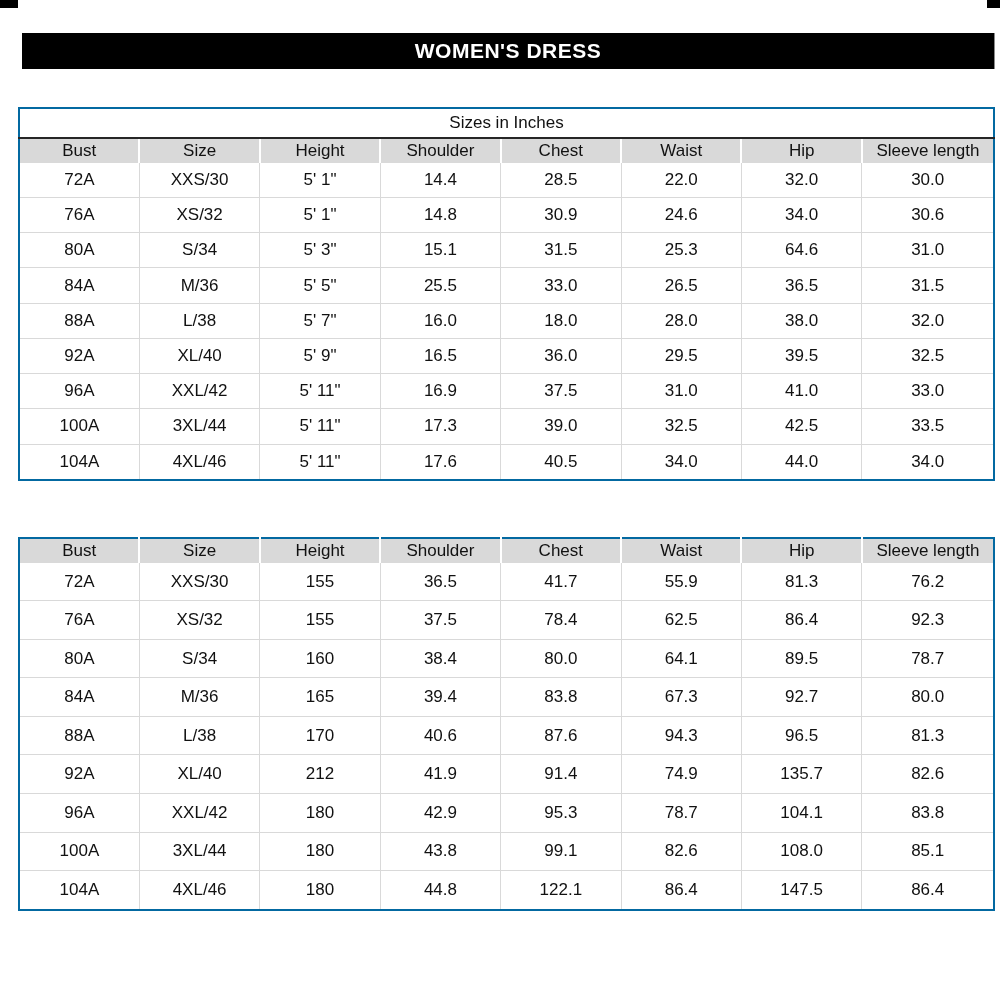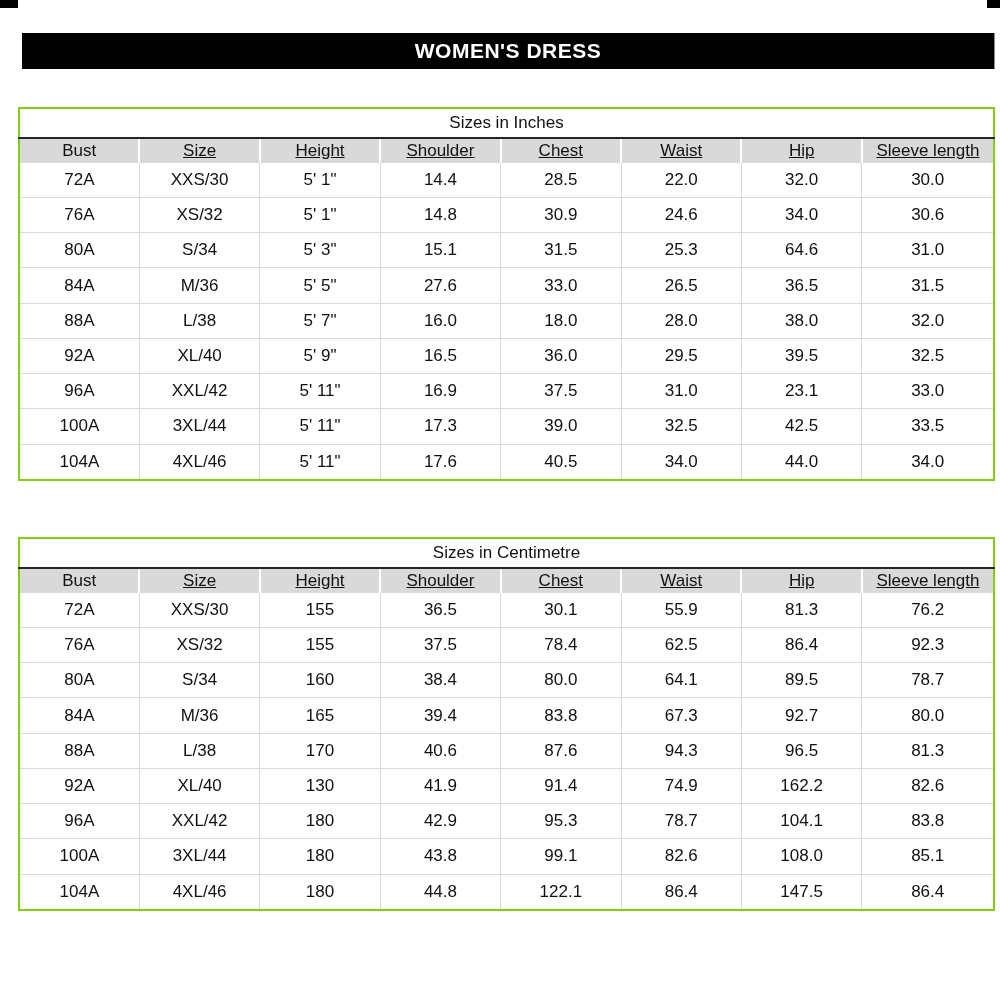--- a/index.html
+++ b/index.html
@@ -45,21 +45,21 @@
     width: 977px;
     height: 374px;
   }
   .sheet.inches { top: 107px; }
   .sheet.cm     { top: 537px; }
 
   table.size-chart {
     width: 100%; height: 100%;
     border-collapse: collapse;
     table-layout: fixed;
-    border: 2px solid #84cc16;
+    border: 2px solid #0369a1;
     font-size: 17px;
   }
   table.size-chart col { width: 12.35%; }
   table.size-chart col.last { width: 13.55%; }
 
   .title-cell {
     height: 30px;
     text-align: center;
     vertical-align: middle;
     font-size: 17px;
@@ -69,21 +69,21 @@
   }
   tr.header-row th {
     height: 14px;
     background: #d9d9d9;
     font-weight: normal;
     font-size: 17px;
     text-align: center;
     vertical-align: middle;
     padding: 2px 0;
   }
-  tr.header-row th + th { border-left: 2px solid #ffffff; text-decoration: underline; }
+  tr.header-row th + th { border-left: 2px solid #ffffff; }
 
   tbody td {
     text-align: center;
     vertical-align: middle;
     background: #ffffff;
     padding: 2px 0;
   }
   tbody td + td { border-left: 1px solid #d9d9d9; }
   tbody tr + tr td { border-top: 1px solid #d9d9d9; }
 </style>
@@ -154,21 +154,21 @@
             <td>15.1</td>
             <td>31.5</td>
             <td>25.3</td>
             <td>64.6</td>
             <td>31.0</td>
           </tr>
           <tr>
             <td>84A</td>
             <td>M/36</td>
             <td>5' 5"</td>
-            <td>27.6</td>
+            <td>25.5</td>
             <td>33.0</td>
             <td>26.5</td>
             <td>36.5</td>
             <td>31.5</td>
           </tr>
           <tr>
             <td>88A</td>
             <td>L/38</td>
             <td>5' 7"</td>
             <td>16.0</td>
@@ -187,21 +187,21 @@
             <td>39.5</td>
             <td>32.5</td>
           </tr>
           <tr>
             <td>96A</td>
             <td>XXL/42</td>
             <td>5' 11"</td>
             <td>16.9</td>
             <td>37.5</td>
             <td>31.0</td>
-            <td>23.1</td>
+            <td>41.0</td>
             <td>33.0</td>
           </tr>
           <tr>
             <td>100A</td>
             <td>3XL/44</td>
             <td>5' 11"</td>
             <td>17.3</td>
             <td>39.0</td>
             <td>32.5</td>
             <td>42.5</td>
@@ -227,41 +227,38 @@
         <col>
           <col>
           <col>
           <col>
           <col>
           <col>
           <col>
           <col class="last">
       </colgroup>
       <thead>
-        <tr>
-          <td class="title-cell" colspan="8">Sizes in Centimetre</td>
-        </tr>
         <tr class="header-row">
           <th>Bust</th>
           <th>Size</th>
           <th>Height</th>
           <th>Shoulder</th>
           <th>Chest</th>
           <th>Waist</th>
           <th>Hip</th>
           <th>Sleeve length</th>
         </tr>
       </thead>
       <tbody>
           <tr>
             <td>72A</td>
             <td>XXS/30</td>
             <td>155</td>
             <td>36.5</td>
-            <td>30.1</td>
+            <td>41.7</td>
             <td>55.9</td>
             <td>81.3</td>
             <td>76.2</td>
           </tr>
           <tr>
             <td>76A</td>
             <td>XS/32</td>
             <td>155</td>
             <td>37.5</td>
             <td>78.4</td>
@@ -295,25 +292,25 @@
             <td>170</td>
             <td>40.6</td>
             <td>87.6</td>
             <td>94.3</td>
             <td>96.5</td>
             <td>81.3</td>
           </tr>
           <tr>
             <td>92A</td>
             <td>XL/40</td>
-            <td>130</td>
+            <td>212</td>
             <td>41.9</td>
             <td>91.4</td>
             <td>74.9</td>
-            <td>162.2</td>
+            <td>135.7</td>
             <td>82.6</td>
           </tr>
           <tr>
             <td>96A</td>
             <td>XXL/42</td>
             <td>180</td>
             <td>42.9</td>
             <td>95.3</td>
             <td>78.7</td>
             <td>104.1</td>

